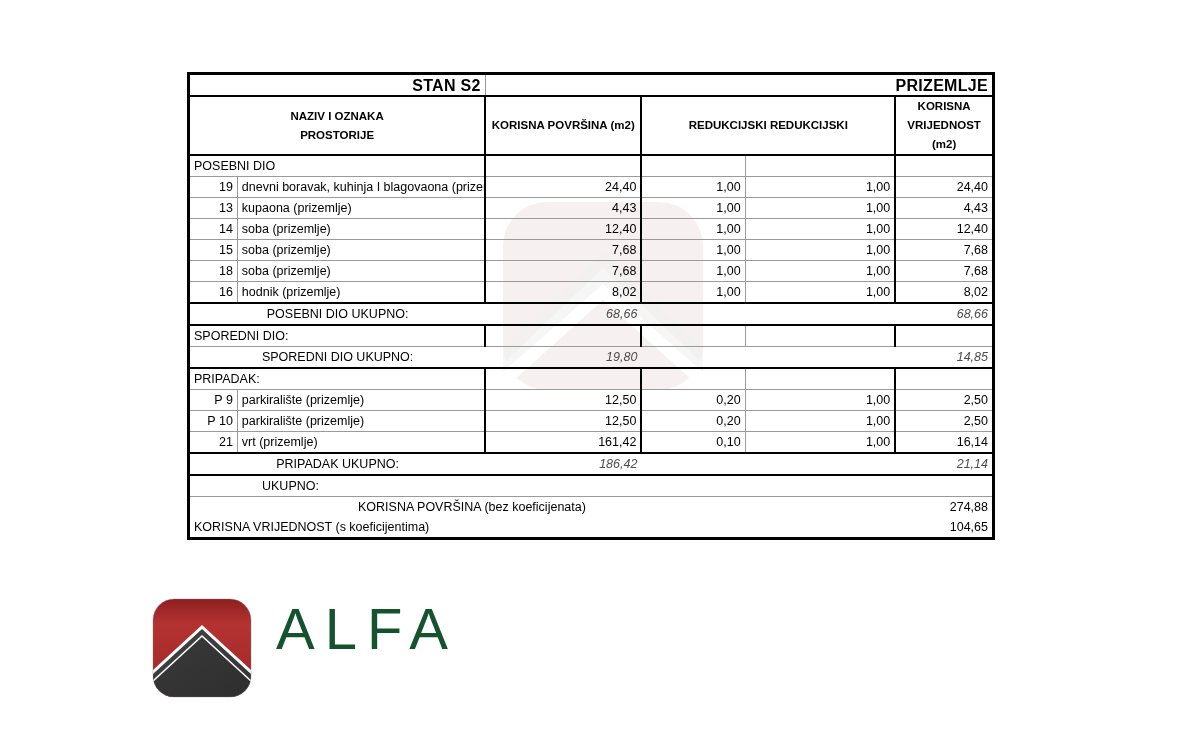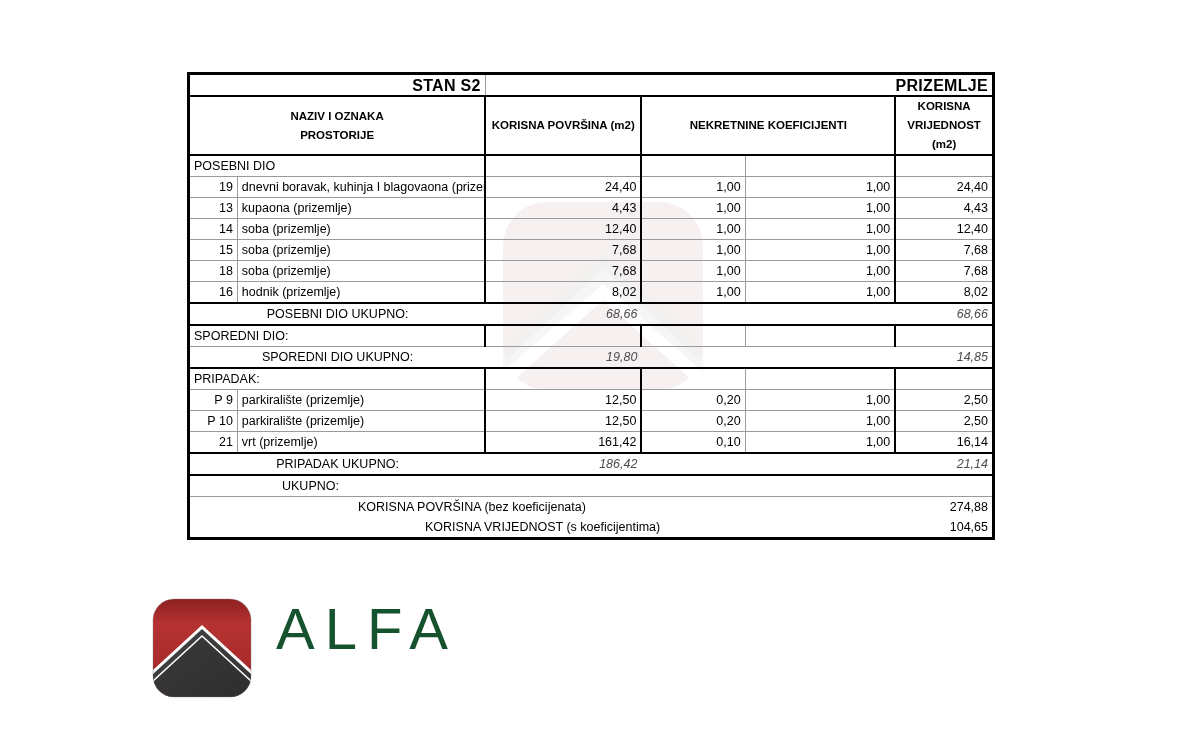--- a/index.html
+++ b/index.html
@@ -170,21 +170,21 @@
         <td colspan="2" class="l hb-bot nb-top nb-left" style="padding-left:20px;text-align:right;">STAN S2</td>
         <td colspan="4" class="c hb-bot nb-top nb-right">PRIZEMLJE</td>
       </tr>
 
       <tr class="colhead">
         <td colspan="2" class="hb-bot hb-right nb-left">
           <div>NAZIV I OZNAKA</div>
           <div>PROSTORIJE</div>
         </td>
         <td class="hb-bot hb-right">KORISNA POVRŠINA (m2)</td>
-        <td colspan="2" class="hb-bot hb-right">NEKRETNINE KOEFICIJENTI</td>
+        <td colspan="2" class="hb-bot hb-right">REDUKCIJSKI REDUKCIJSKI</td>
         <td class="hb-bot nb-right">
           <div>KORISNA</div>
           <div>VRIJEDNOST</div>
           <div>(m2)</div>
         </td>
       </tr>
 
       <tr class="sec">
         <td colspan="2" class="l hb-right nb-left">POSEBNI DIO</td>
         <td class="hb-right"></td>
@@ -298,28 +298,28 @@
       </tr>
       <tr class="total">
         <td colspan="2" class="lbl nb-left nb-right">PRIPADAK UKUPNO:</td>
         <td class="c nb-left nb-right">186,42</td>
         <td class="nb-left nb-right"></td>
         <td class="nb-left nb-right"></td>
         <td class="r nb-right nb-left">21,14</td>
       </tr>
 
       <tr class="grand">
-        <td colspan="6" class="l nb-left nb-right hb-top" style="padding-left:92px;">UKUPNO:</td>
+        <td colspan="6" class="l nb-left nb-right hb-top" style="padding-left:72px;">UKUPNO:</td>
       </tr>
       <tr class="grand">
         <td colspan="5" class="l nb-left nb-right nb-top nb-bot" style="padding-left:168px;">KORISNA POVRŠINA (bez koeficijenata)</td>
         <td class="val nb-right nb-left nb-top nb-bot">274,88</td>
       </tr>
       <tr class="grand">
-        <td colspan="5" class="l nb-left nb-right nb-top nb-bot" style="text-align:center;">KORISNA VRIJEDNOST (s koeficijentima)</td>
+        <td colspan="5" class="l nb-left nb-right nb-top nb-bot" style="">KORISNA VRIJEDNOST (s koeficijentima)</td>
         <td class="val nb-right nb-left nb-top nb-bot">104,65</td>
       </tr>
 
     </tbody>
   </table>
 </div>
 
 <div id="logo">
   <svg id="logo-mark" viewBox="0 0 104 104">
     <defs>

